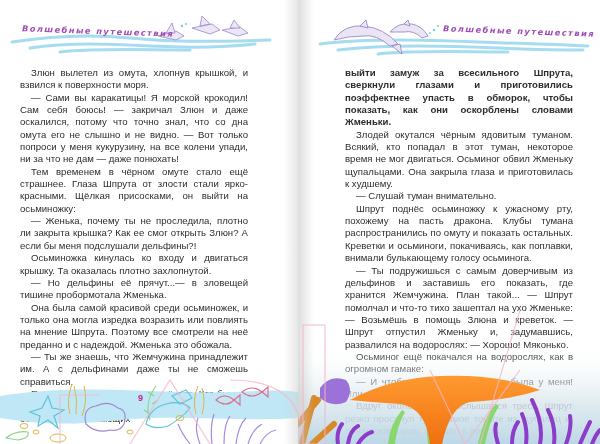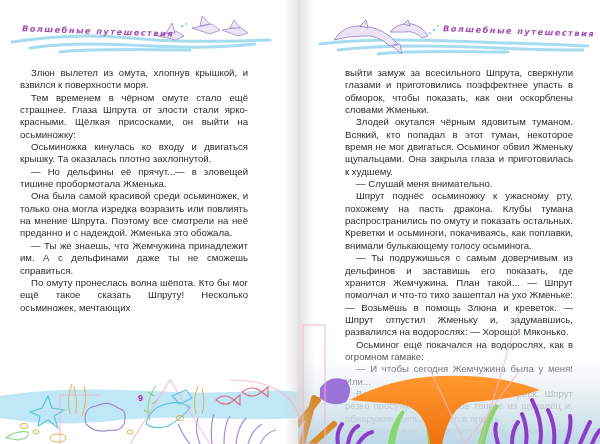--- a/index.html
+++ b/index.html
@@ -7,21 +7,21 @@
   .spread { position:absolute; left:0; top:0; width:600px; height:444px; }
   .page { position:absolute; top:0; height:444px; overflow:hidden; }
   .page-left { left:0; width:298px; background:#ffffff; }
   .page-right { left:298px; width:302px; background:#ffffff; }
   .gutter-left { position:absolute; right:0; top:0; width:14px; height:444px; background:linear-gradient(to right, rgba(255,255,255,0), rgba(210,210,210,0.55)); }
   .gutter-right { position:absolute; left:0; top:0; width:16px; height:444px; background:linear-gradient(to left, rgba(255,255,255,0), rgba(200,200,200,0.6)); }
   .header-art { position:absolute; top:0; left:0; }
   .header-title { position:absolute; font-family:"DejaVu Sans", sans-serif; font-size:8.2px; font-weight:bold; font-style:italic; color:#a04ab4; letter-spacing:1.5px; white-space:nowrap; transform:rotate(2deg); }
   .text-block { position:absolute; top:67px; font-size:9.6px; line-height:12.35px; color:#2d2d2d; text-align:justify; }
   .text-block p { margin:0; text-indent:11px; }
-  .text-block p.noindent { text-indent:0; }
+  .text-block p.noindent { text-indent:0;font-weight:bold; }
   .left-text { left:20px; width:228px; }
   .right-text { left:47px; width:228px; }
   .page-number { position:absolute; left:138px; top:393px; font-size:9px; font-weight:bold; color:#c0248c; }
   .bottom-art { position:absolute; left:0; bottom:0; }
   .watermark { position:absolute; left:0; top:0; pointer-events:none; }
 </style>
 </head>
 <body>
 
 <div class="spread">
@@ -41,21 +41,23 @@
         <path d="M222 30 l18 -3 l8 6 l-10 3 z"></path>
         <path d="M230 28 l4 -8 l6 8 z"></path>
       </g>
       <circle cx="182" cy="26" r="1.2" fill="#7ccbe8"></circle>
       <circle cx="186" cy="24" r="1" fill="#7ccbe8"></circle>
     </svg>
     <div class="header-title" style="left:22px; top:26px;">Волшебные путешествия</div>
 
     <div class="text-block left-text">
       <p>Злюн вылетел из омута, хлопнув крышкой, и взвился к поверхности моря.</p>
+      <p>— Сами вы каракатицы! Я морской крокодил! Сам себя боюсь! — закричал Злюн и даже оскалился, потому что точно знал, что со дна омута его не слышно и не видно. — Вот только попроси у меня кукурузину, на все колени упади, ни за что не дам — даже понюхать!</p>
       <p>Тем временем в чёрном омуте стало ещё страшнее. Глаза Шпрута от злости стали ярко-красными. Щёлкая присосками, он выйти на осьминожку:</p>
+      <p>— Женька, почему ты не проследила, плотно ли закрыта крышка? Как ее смог открыть Злюн? А если бы меня подслушали дельфины?!</p>
       <p>Осьминожка кинулась ко входу и двигаться крышку. Та оказалась плотно захлопнутой.</p>
       <p>— Но дельфины её прячут...— в зловещей тишине пробормотала Жменька.</p>
       <p>Она была самой красивой среди осьминожек, и только она могла изредка возразить или повлиять на мнение Шпрута. Поэтому все смотрели на неё преданно и с надеждой. Жменька это обожала.</p>
       <p>— Ты же знаешь, что Жемчужина принадлежит им. А с дельфинами даже ты не сможешь справиться.</p>
       <p>По омуту пронеслась волна шёпота. Кто бы мог ещё такое сказать Шпруту! Несколько осьминожек, мечтающих</p>
     </div>
 
     <svg class="bottom-art" width="298" height="70" viewBox="0 0 298 70">
       <path d="M0 22 C 60 12, 120 16, 180 18 S 260 14, 298 18 L298 44 C 240 48, 180 40, 120 46 S 40 50, 0 44 Z" fill="#bfe7f6"></path>
       <g fill="none" stroke="#5cc3d8" stroke-width="1.2">
@@ -129,21 +131,21 @@
         <circle cx="136" cy="30" r="1.2"></circle>
           <circle cx="140" cy="26" r="1"></circle>
           <circle cx="132" cy="33" r="0.9"></circle>
       </g>
     </svg>
     <div class="header-title" style="left:145px; top:26px;">Волшебные путешествия</div>
 
     <div class="text-block right-text">
       <p class="noindent">выйти замуж за всесильного Шпрута, сверкнули глазами и приготовились поэффектнее упасть в обморок, чтобы показать, как они оскорблены словами Жменьки.</p>
       <p>Злодей окутался чёрным ядовитым туманом. Всякий, кто попадал в этот туман, некоторое время не мог двигаться. Осьминог обвил Жменьку щупальцами. Она закрыла глаза и приготовилась к худшему.</p>
-      <p>— Слушай меня внимательно.</p>
+      <p>— Слушай туман внимательно.</p>
       <p>Шпрут поднёс осьминожку к ужасному рту, похожему на пасть дракона. Клубы тумана распространились по омуту и показать остальных. Креветки и осьминоги, покачиваясь, как поплавки, внимали булькающему голосу осьминога.</p>
       <p>— Ты подружишься с самым доверчивым из дельфинов и заставишь его показать, где хранится Жемчужина. План такой... — Шпрут помолчал и что-то тихо зашептал на ухо Жменьке: — Возьмёшь в помощь Злюна и креветок. — Шпрут отпустил Жменьку и, задумавшись, развалился на водорослях: — Хорошо! Мяконько.</p>
       <p>Осьминог ещё покачался на водорослях, как в огромном гамаке:</p>
       <p>— И чтобы сегодня Жемчужина была у меня! Или...</p>
       <p>Вдруг около двери послышался треск. Шпрут резко просунул туда самое тонкое из щупалец и, обнаружив щель, пришёл в ярость.</p>
       <p>— Злю-ю-юн! — завопил Шпрут. — Нас кто-то подслушивал! Креветки, позвать мне сюда Злюна! Немедленно! Всех в порошок сотру!</p>
     </div>
 
     <svg class="bottom-art" width="302" height="100" viewBox="0 0 302 100">
       <defs>

